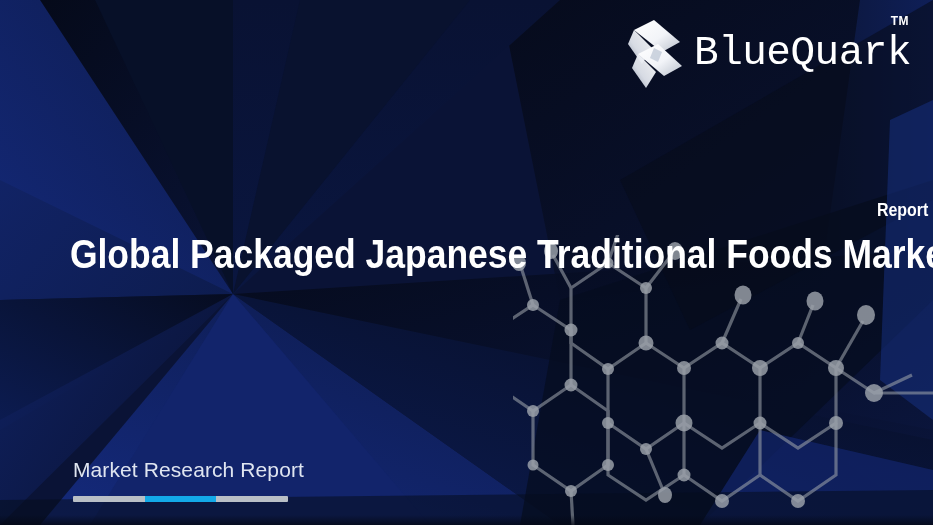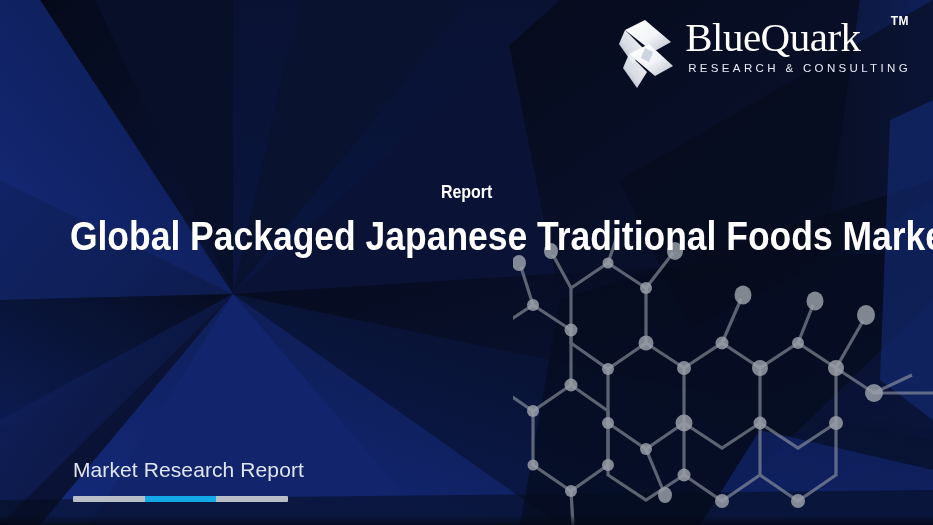--- a/index.html
+++ b/index.html
@@ -44,27 +44,28 @@
     z-index:6;
   }
   .logo-mark {
     width:56px; height:74px;
     display:block;
     flex:0 0 auto;
     margin-top:2px;
   }
   .logo-text { display:flex; flex-direction:column; }
   .logo-word {
-    font-family:Liberation Serif, serif;
+    font-family:Liberation Mono, monospace;
     font-size:41px;
     font-weight:400;
     letter-spacing:-0.5px;
     color:#ffffff;
     line-height:1.06;
     white-space:nowrap;
+    margin-top:16px;
   }
   .logo-sub {
     font-family:"Liberation Sans", sans-serif;
     font-size:11.5px;
     font-weight:400;
     letter-spacing:3.35px;
     color:#e9edf6;
     margin-top:3px;
     padding-left:3px;
     white-space:nowrap;
@@ -77,22 +78,22 @@
     font-weight:700;
     letter-spacing:0.5px;
     color:#ffffff;
     z-index:7;
   }
 
   
   .title-area {
     position:absolute;
     left:0; right:0;
-    top:181px;
-    text-align:center;
+    top:199px;
+    text-align:right;
     z-index:5;
   }
   .report-kicker {
     font-family:"Liberation Sans", sans-serif;
     font-size:19px;
     font-weight:700;
     color:#ffffff;
     letter-spacing:0px;
     transform:scaleX(0.84);
     display:inline-block;
@@ -308,21 +309,20 @@
       <path d="M6,12 L26,2 L52,24 L34,34 Z" fill="url(#ribbonA)"></path>
       <path d="M6,12 L24,30 L14,46 L0,26 Z" fill="url(#ribbonB)" opacity="0.95"></path>
 
       <path d="M10,36 L30,26 L54,48 L36,58 Z" fill="url(#ribbonA)"></path>
       <path d="M10,36 L28,54 L18,70 L4,50 Z" fill="url(#ribbonB)" opacity="0.95"></path>
 
       <path d="M26,30 L34,34 L30,44 L22,40 Z" fill="#c8cfdb" opacity="0.9"></path>
     </svg>
     <div class="logo-text">
       <div class="logo-word">BlueQuark</div>
-      <div class="logo-sub">RESEARCH &amp; CONSULTING</div>
     </div>
   </div>
 
   <div class="title-area">
     <div class="report-kicker">Report</div>
     <div class="report-title">Global Packaged Japanese Traditional Foods Market</div>
   </div>
 
   <div class="footer-block">
     <div class="footer-label">Market Research Report</div>

